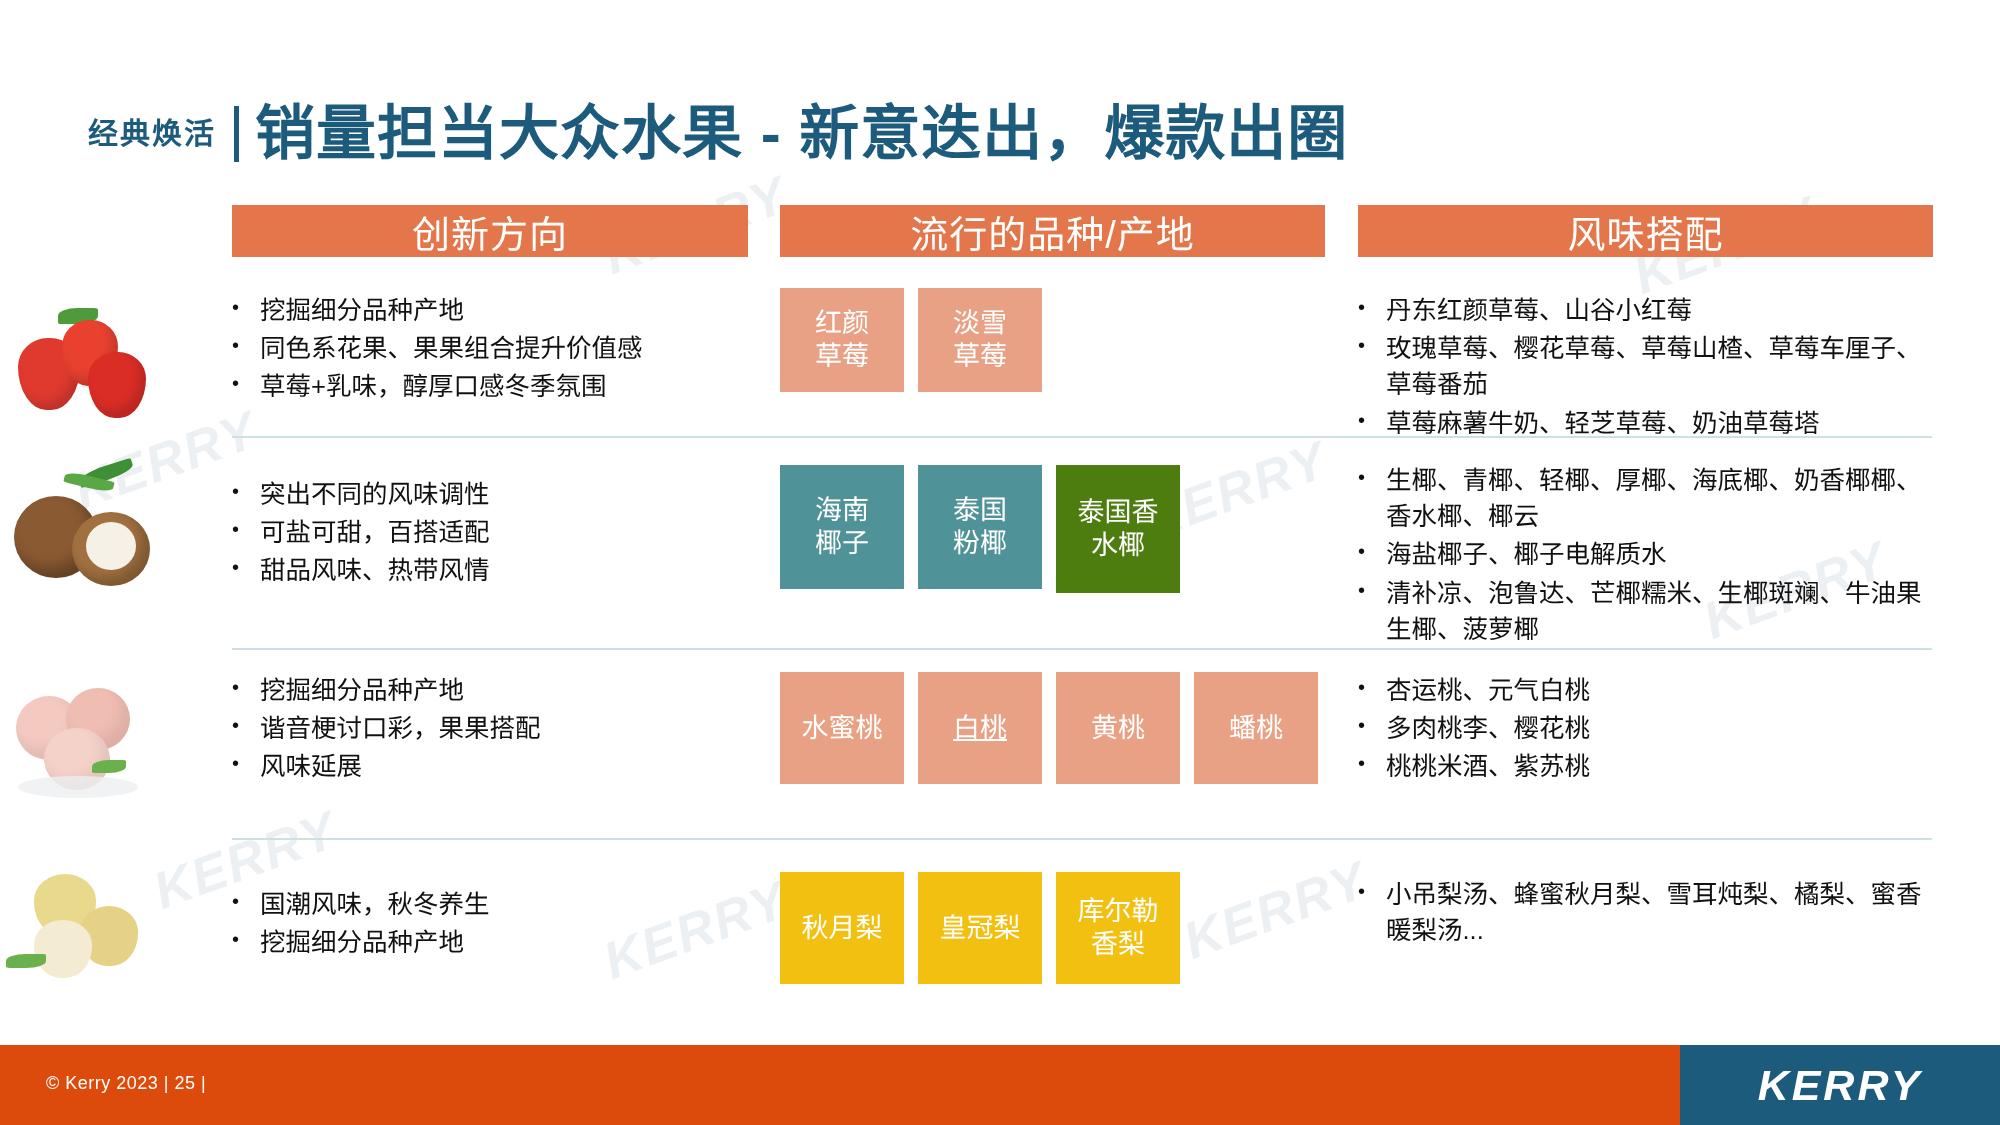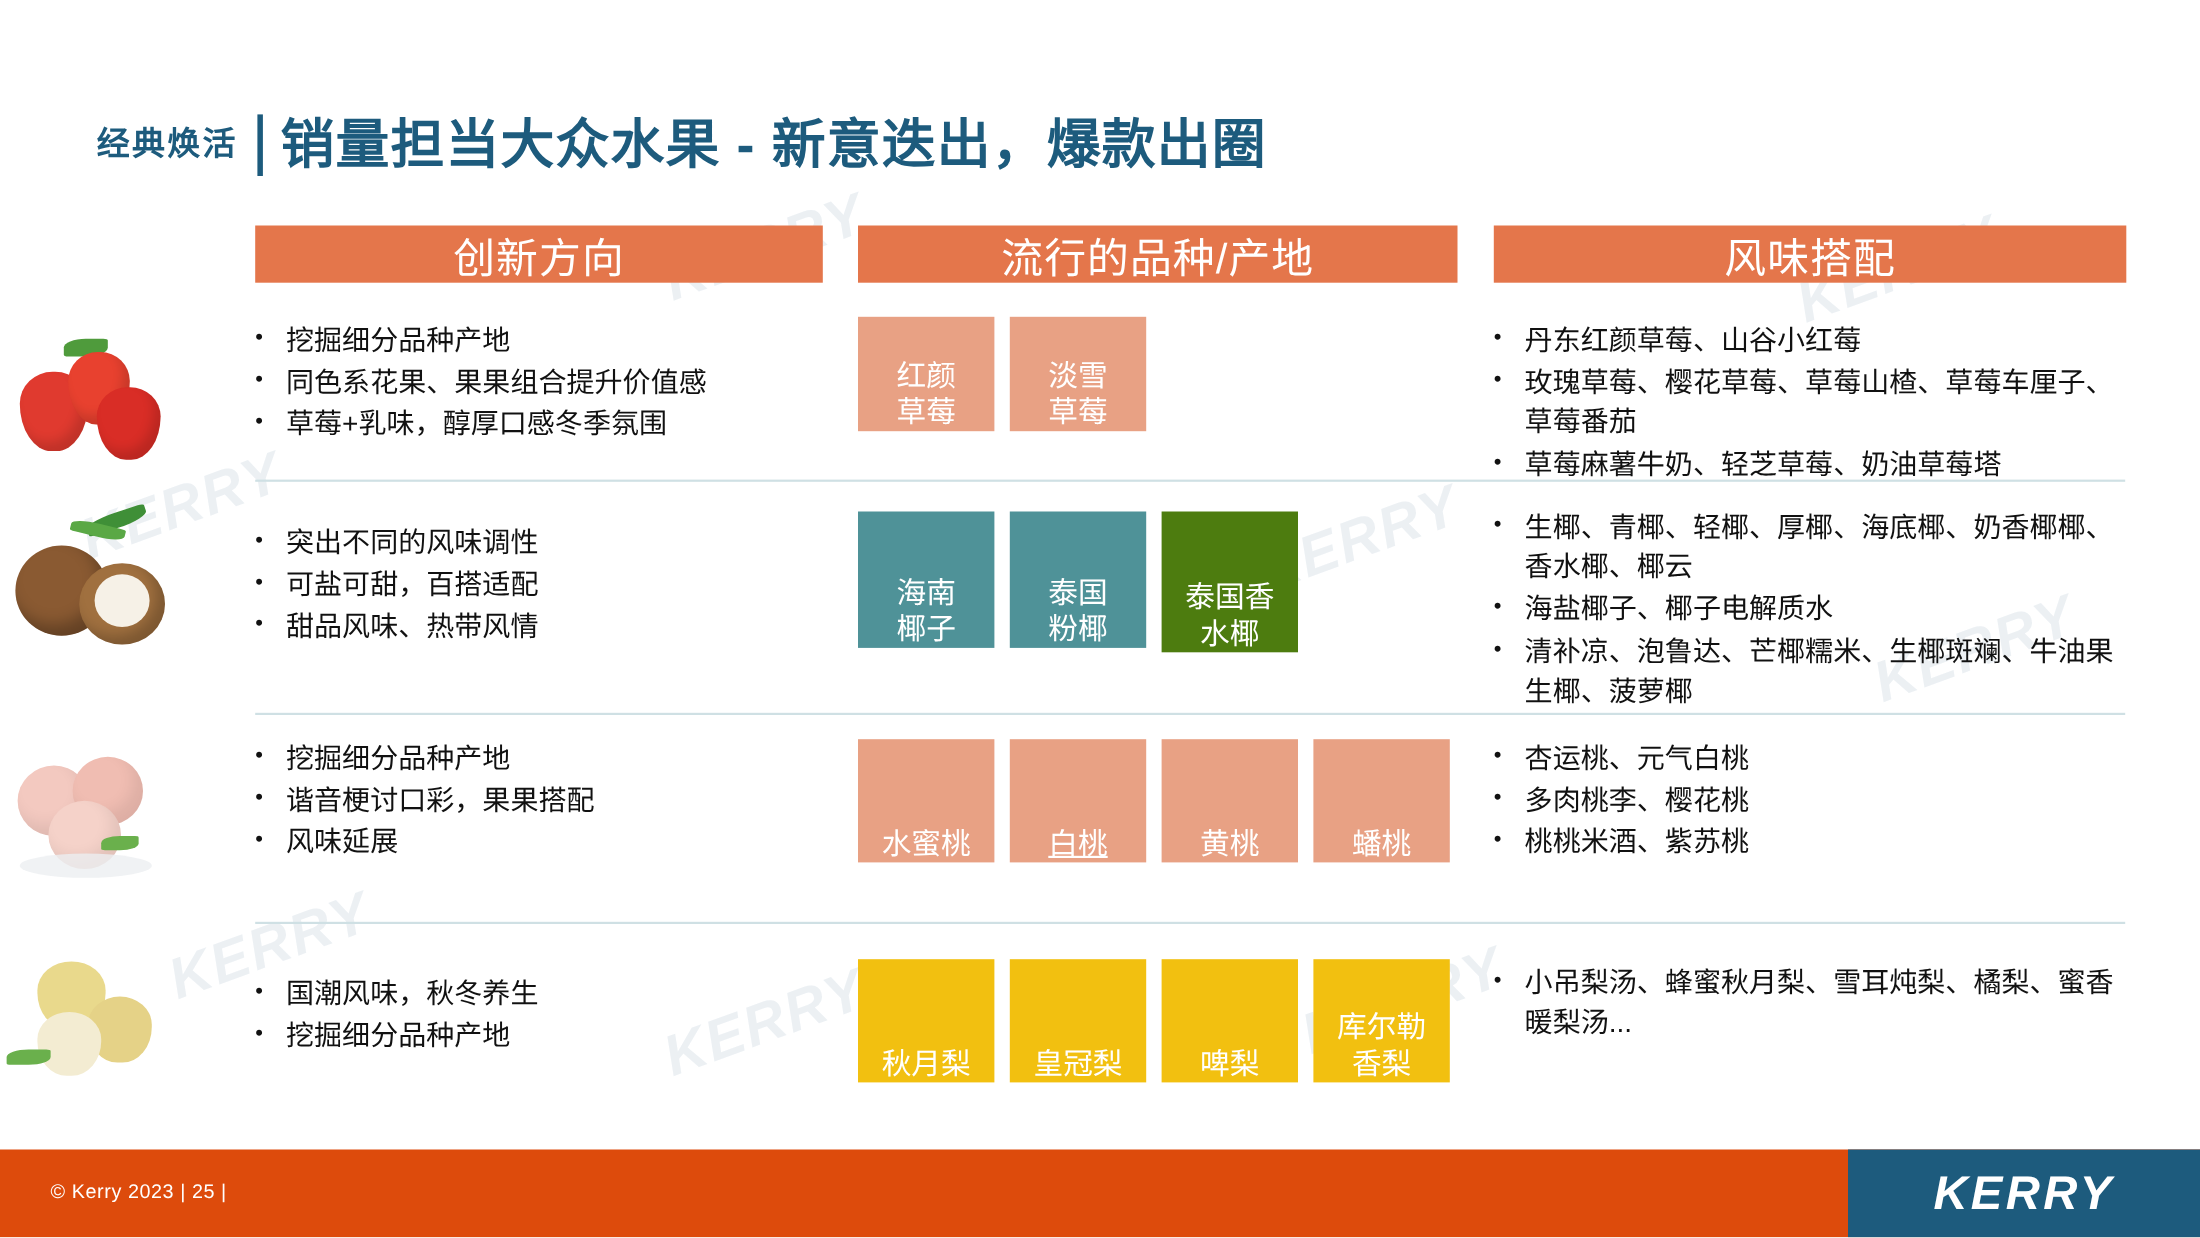--- a/index.html
+++ b/index.html
@@ -20,21 +20,21 @@
   }
 
   
   .title-wrap{position:absolute;left:88px;top:104px;display:flex;align-items:center;white-space:nowrap;}
   .title-eyebrow{
     font-size:30px;font-weight:bold;color:#1d5b7d;letter-spacing:2px;
     padding-right:18px;line-height:1;
   }
   .title-sep{width:5px;height:56px;background:#1d5b7d;margin-right:16px;}
   .title-main{
-    font-size:49px;font-weight:bold;color:#1d5b7d;letter-spacing:1px;line-height:1;
+    font-size:60px;font-weight:bold;color:#1d5b7d;letter-spacing:1px;line-height:1;
   }
 
   
   .hdr{
     position:absolute;height:52px;background:#e4764b;
     display:flex;align-items:center;justify-content:center;
     color:#ffffff;font-size:38px;letter-spacing:1px;
   }
   #hdr0{left:232px;top:205px;width:516px;}
   #hdr1{left:780px;top:205px;width:545px;}
@@ -43,21 +43,21 @@
 
   .thumb{position:absolute;left:0px;width:166px;height:150px;}
 
   .bullets{position:absolute;left:232px;width:500px;color:#111;font-size:25.5px;line-height:1.42;}
   .bullets .bi{display:flex;margin-bottom:2px;}
   .bullets .dot{width:28px;flex:0 0 28px;text-align:left;font-size:20px;line-height:1.55;}
   .bullets .btx{flex:1;}
 
   .chips{position:absolute;display:flex;gap:14px;}
   .chip{
-    display:flex;align-items:flex-end;justify-content:center;text-align:center;
+    display:flex;align-items:center;justify-content:center;text-align:center;
     color:#ffffff;font-size:27px;line-height:1.22;
   }
 
   .flavors{position:absolute;left:1358px;width:580px;color:#111;font-size:25.5px;line-height:1.42;}
   .flavors .bi{display:flex;margin-bottom:2px;}
   .flavors .dot{width:28px;flex:0 0 28px;font-size:20px;line-height:1.55;}
   .flavors .btx{flex:1;}
 
   
   .footer{position:absolute;left:0;bottom:0;width:2000px;height:80px;background:#dd4b0c;}
@@ -269,23 +269,20 @@
       </div>
     </div>
   <div class="chips" id="r3c" style="left:780px;top:872px;">
       <div class="chip" style="background: rgb(242, 192, 16); width: 124px; height: 112px;">
         <div><span>秋月梨</span></div>
       </div>
       <div class="chip" style="background: rgb(242, 192, 16); width: 124px; height: 112px;">
         <div><span>皇冠梨</span></div>
       </div>
       <div class="chip" style="background: rgb(242, 192, 16); width: 124px; height: 112px;">
-        <div><span>啤梨</span></div>
-      </div>
-      <div class="chip" style="background: rgb(242, 192, 16); width: 124px; height: 112px;">
         <div><span>库尔勒</span><br><span>香梨</span></div>
       </div>
     </div>
   <div class="flavors" id="r3f" style="top:876px;">
       <div class="bi">
         <span class="dot">•</span>
         <span class="btx">小吊梨汤、蜂蜜秋月梨、雪耳炖梨、橘梨、蜜香暖梨汤...</span>
       </div>
     </div>
 

